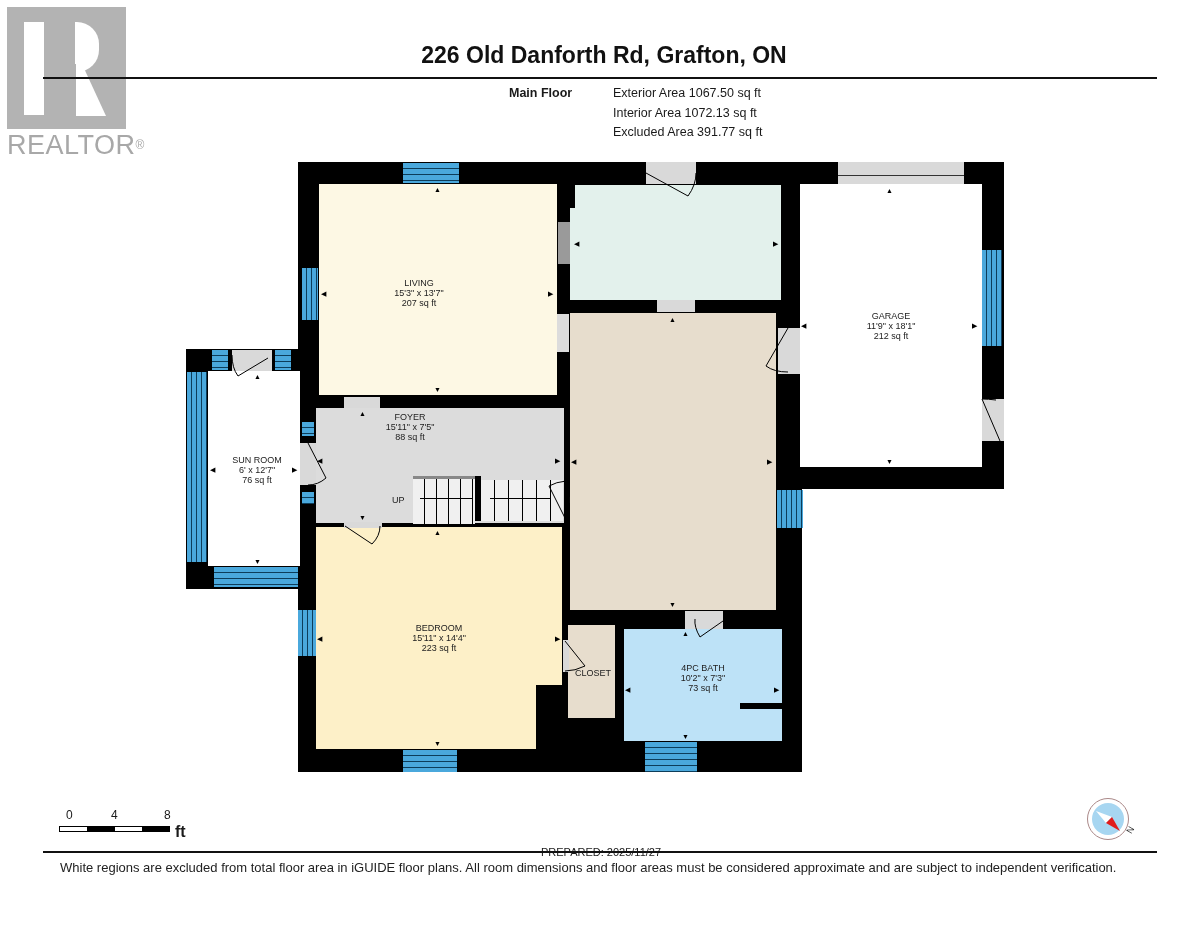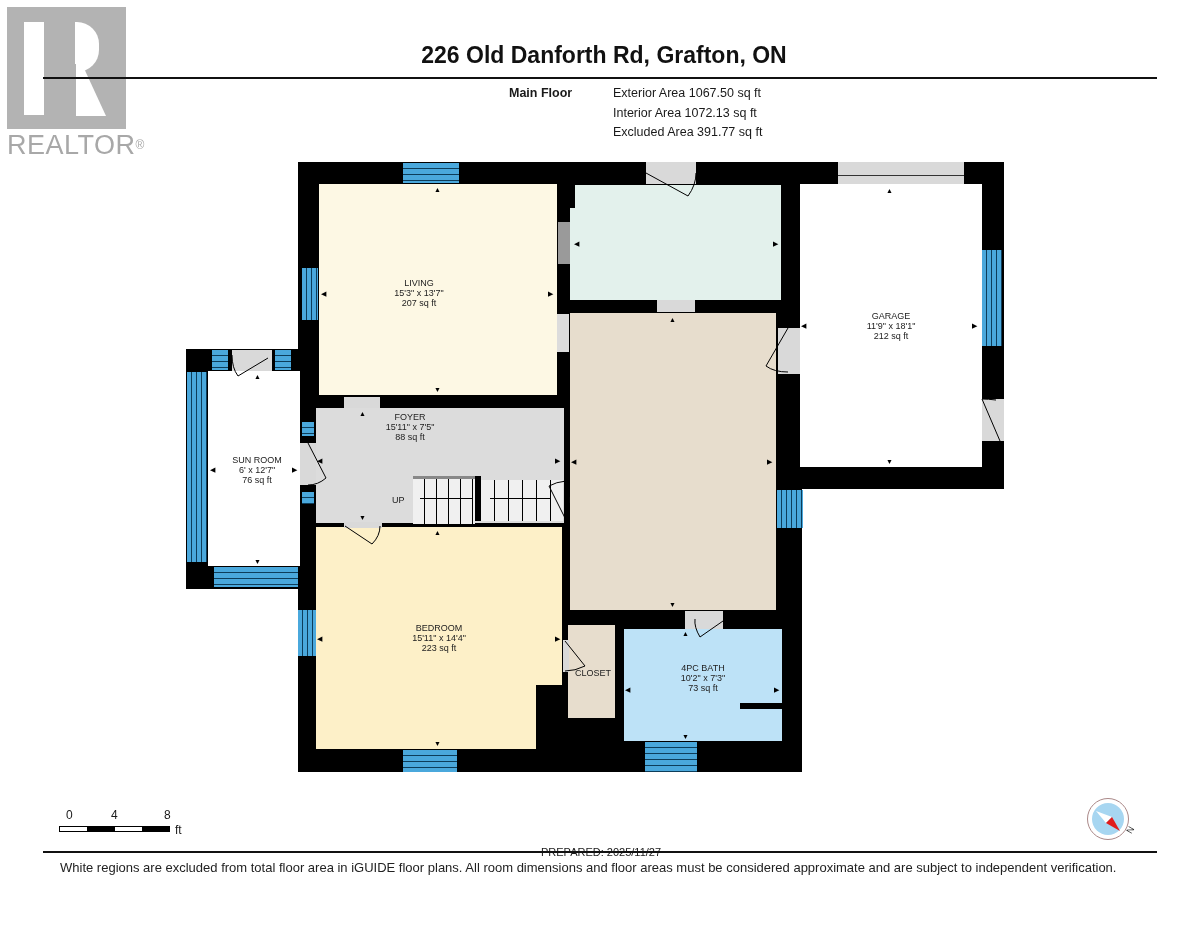--- a/index.html
+++ b/index.html
@@ -217,21 +217,21 @@
 
 <div class="abs scale-num" style="left:66px;">0</div>
 <div class="abs scale-num" style="left:111px;">4</div>
 <div class="abs scale-num" style="left:164px;">8</div>
 <div class="abs scale-bar">
     <span></span>
     <span class="b"></span>
     <span></span>
     <span class="b"></span>
   </div>
-<div class="abs" style="left:175px;top:823px;font-size:12px;">ft</div>
+<div class="abs" style="left:175px;top:823px;font-size:16px;font-weight:bold;">ft</div>
 
 <div class="abs prepared">PREPARED: 2025/11/27</div>
 
 <div class="abs compass"></div>
 <div class="abs compass-inner"></div>
 <svg class="abs" style="left:1092px;top:803px" width="32" height="32">
   <polygon points="4,8 20,14 14,20" fill="#ffffff"></polygon>
   <polygon points="14,20 20,14 28,28" fill="#e01b1b"></polygon>
 </svg>
 <div class="abs" style="left:1127px;top:825px;font-size:9px;transform:rotate(-60deg);">N</div>

